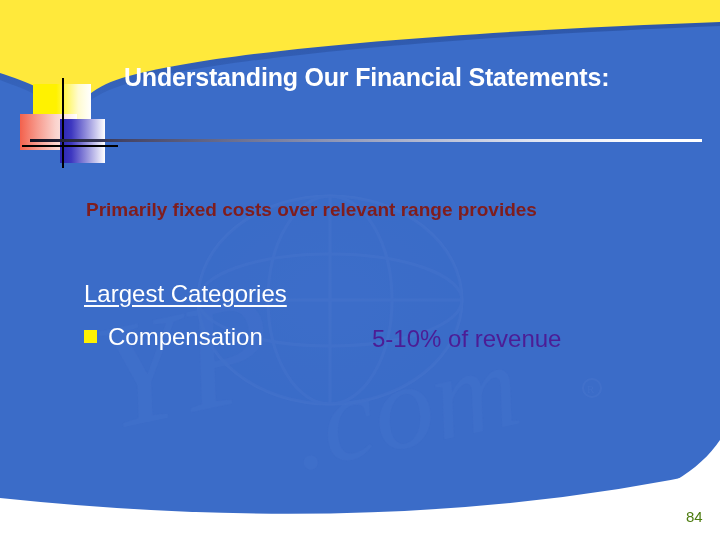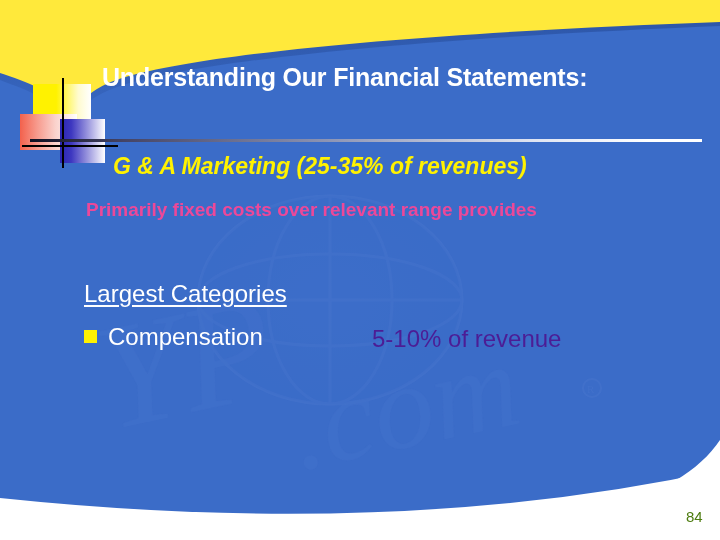--- a/index.html
+++ b/index.html
@@ -72,21 +72,21 @@
     left: 4px;
     top: 67px;
     width: 96px;
     height: 2px;
     background: #000000;
   }
 
   
   .title-block {
     position: absolute;
-    left: 102px;
+    left: 124px;
     top: 62px;
     width: 592px;
   }
   .title-line {
     color: #ffffff;
     font-size: 25px;
     font-weight: bold;
     line-height: 30px;
     letter-spacing: -0.2px;
     white-space: nowrap;
@@ -109,21 +109,21 @@
     font-weight: bold;
     white-space: nowrap;
   }
 
   
   .note-block {
     position: absolute;
     left: 86px;
     top: 198px;
     width: 570px;
-    color: #ec4899;
+    color: #7f1d1d;
     font-size: 19px;
     font-weight: bold;
     line-height: 24px;
   }
 
   
   .section-heading {
     position: absolute;
     left: 84px;
     top: 280px;
@@ -219,21 +219,20 @@
     <div class="logo-sq logo-red"></div>
     <div class="logo-sq logo-blue"></div>
     <div class="logo-vline"></div>
     <div class="logo-hline"></div>
   </div>
 
   <div class="title-block">
     <div class="title-line">Understanding Our Financial Statements:</div>
   </div>
   <div class="title-rule"></div>
-  <div class="subtitle">G &amp; A Marketing (25-35% of revenues)</div>
 
   <div class="note-block">
     <div>Primarily fixed costs over relevant range provides</div>
   </div>
 
   <div class="section-heading">Largest Categories</div>
 
   <div class="bullet-rows">
     <div class="bullet-row">
       <span class="bullet-marker"></span>

